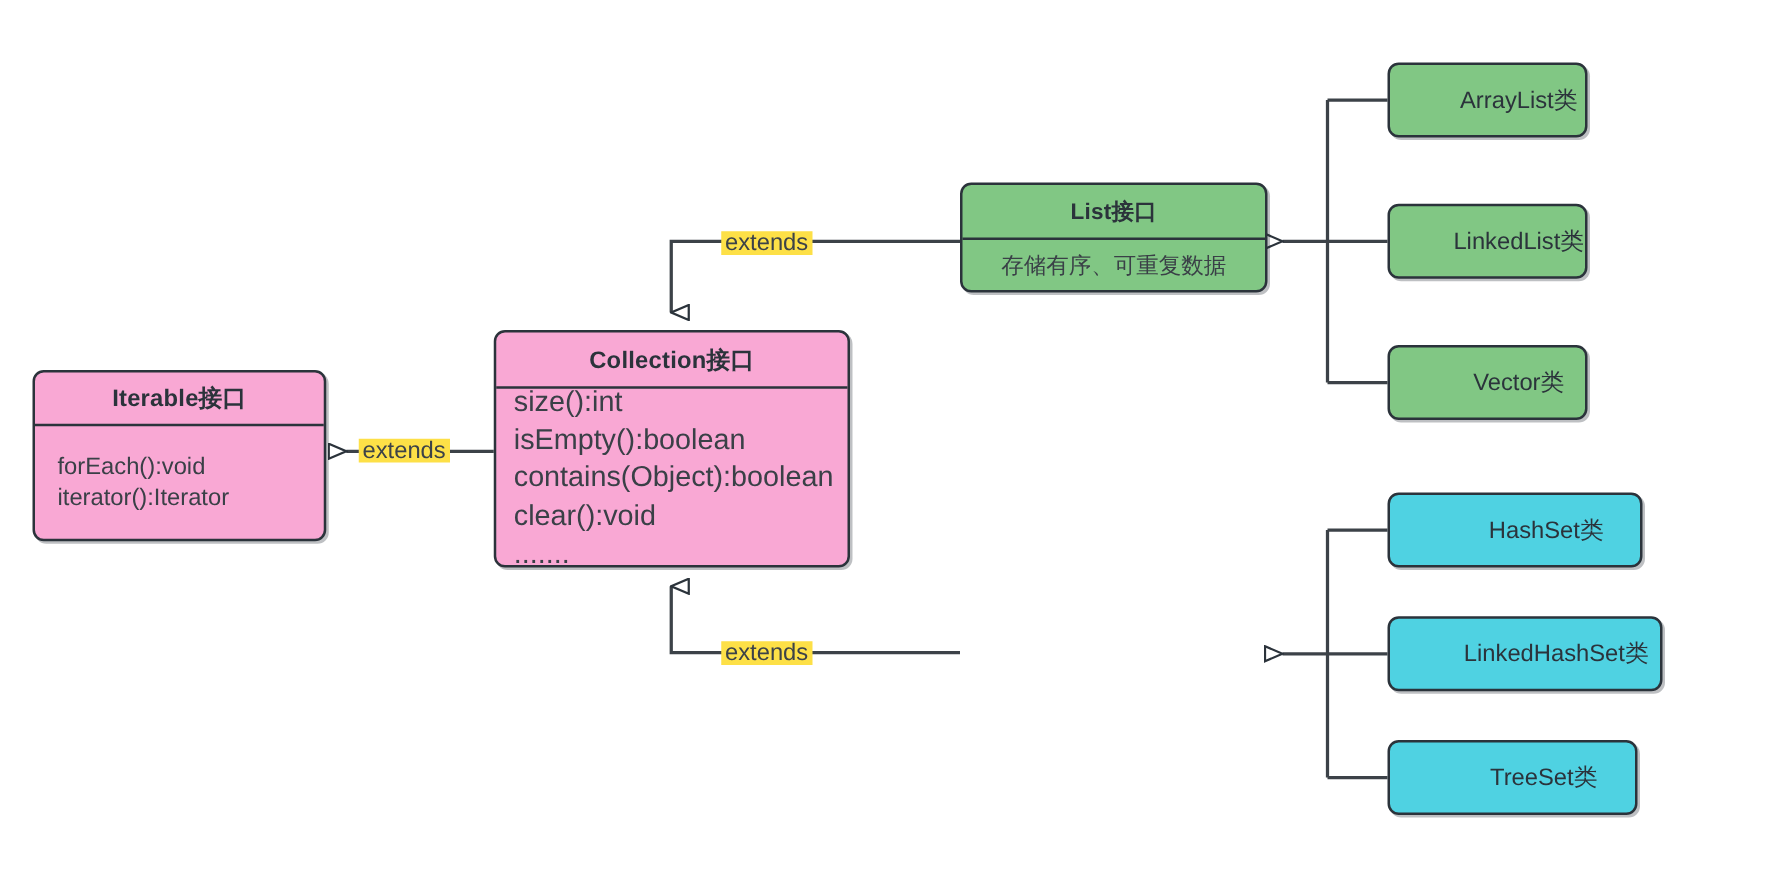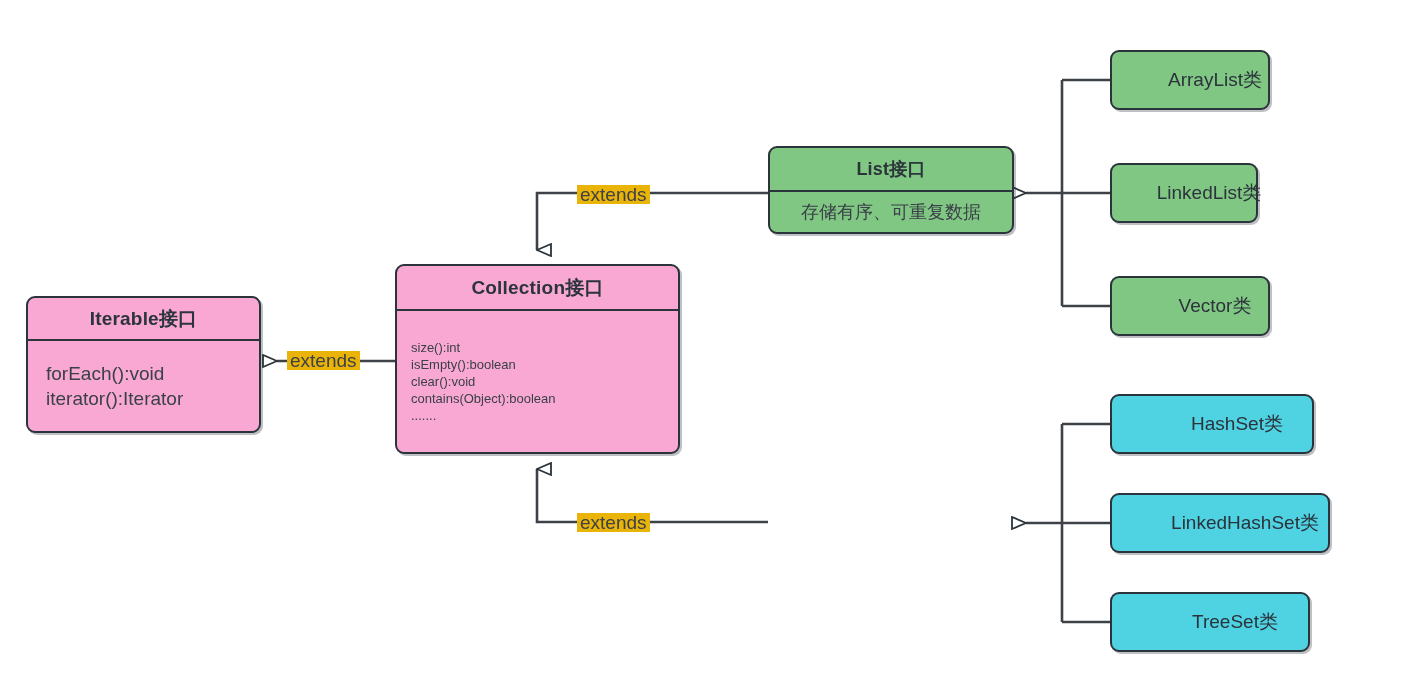--- a/index.html
+++ b/index.html
@@ -76,45 +76,45 @@
     display: flex;
     align-items: center;
     justify-content: center;
     color: #2b333b;
     white-space: nowrap;
     margin-left: 25px;
   }
   .edge-label {
     position: absolute;
     color: #3c4248;
-    background: #eab308;
+    background: #fde047;
     padding: 0 3px;
     white-space: nowrap;
     line-height: 1;
   }
 
   
   #node-iterable      { left: 26px;   top: 296px; width: 235px; height: 137px; }
   #node-iterable .node-title { height: 43px; font-size: 19px; }
   #node-iterable .node-body  { height: 90px; padding: 0 0 0 18px; font-size: 19px; justify-content: center; }
 
   #node-collection    { left: 395px;  top: 264px; width: 285px; height: 190px; }
   #node-collection .node-title { height: 45px; font-size: 19px; }
-  #node-collection .node-body  { height: 141px; padding: 0 0 0 14px; font-size: 13px; }
+  #node-collection .node-body  { height: 141px; padding: 0 0 0 14px; font-size: 23px; }
 
   #node-list          { left: 768px;  top: 146px; width: 246px; height: 88px; }
   #node-list .node-title { height: 44px; font-size: 18px; }
   #node-list .node-body  { height: 42px; font-size: 18px; }
 
   #node-set           { left: 768px;  top: 472px; width: 246px; height: 93px; }
   #node-set .node-title { height: 45px; font-size: 18px; }
   #node-set .node-body  { height: 46px; font-size: 18px; }
 
   #node-arraylist     { left: 1110px; top: 50px;  width: 160px; height: 60px; font-size: 19px; }
-  #node-linkedlist    { left: 1110px; top: 163px; width: 148px; height: 60px; font-size: 19px; }
+  #node-linkedlist    { left: 1110px; top: 163px; width: 160px; height: 60px; font-size: 19px; }
   #node-vector        { left: 1110px; top: 276px; width: 160px; height: 60px; font-size: 19px; }
 
   #node-hashset       { left: 1110px; top: 394px; width: 204px; height: 60px; font-size: 19px; }
   #node-linkedhashset { left: 1110px; top: 493px; width: 220px; height: 60px; font-size: 19px; }
   #node-treeset       { left: 1110px; top: 592px; width: 200px; height: 60px; font-size: 19px; }
 
   
   #label-iterable-extends   { left: 287px; top: 351px; font-size: 19px; }
   #label-list-extends       { left: 577px; top: 185px; font-size: 19px; }
   #label-set-extends        { left: 577px; top: 513px; font-size: 19px; }
@@ -176,22 +176,22 @@
       <div class="member">forEach():void</div>
       <div class="member">iterator():Iterator</div>
     </div>
   </div>
 
   <div class="node node-white" id="node-collection">
     <div class="node-title divided">Collection接口</div>
     <div class="node-body">
       <div class="member">size():int</div>
       <div class="member">isEmpty():boolean</div>
+      <div class="member">contains(Object):boolean</div>
       <div class="member">clear():void</div>
-      <div class="member">contains(Object):boolean</div>
       <div class="member">.......</div>
     </div>
   </div>
 
   <div class="node node-green" id="node-list">
     <div class="node-title divided">List接口</div>
     <div class="node-body centered">
       <div class="member">存储有序、可重复数据</div>
     </div>
   </div>

